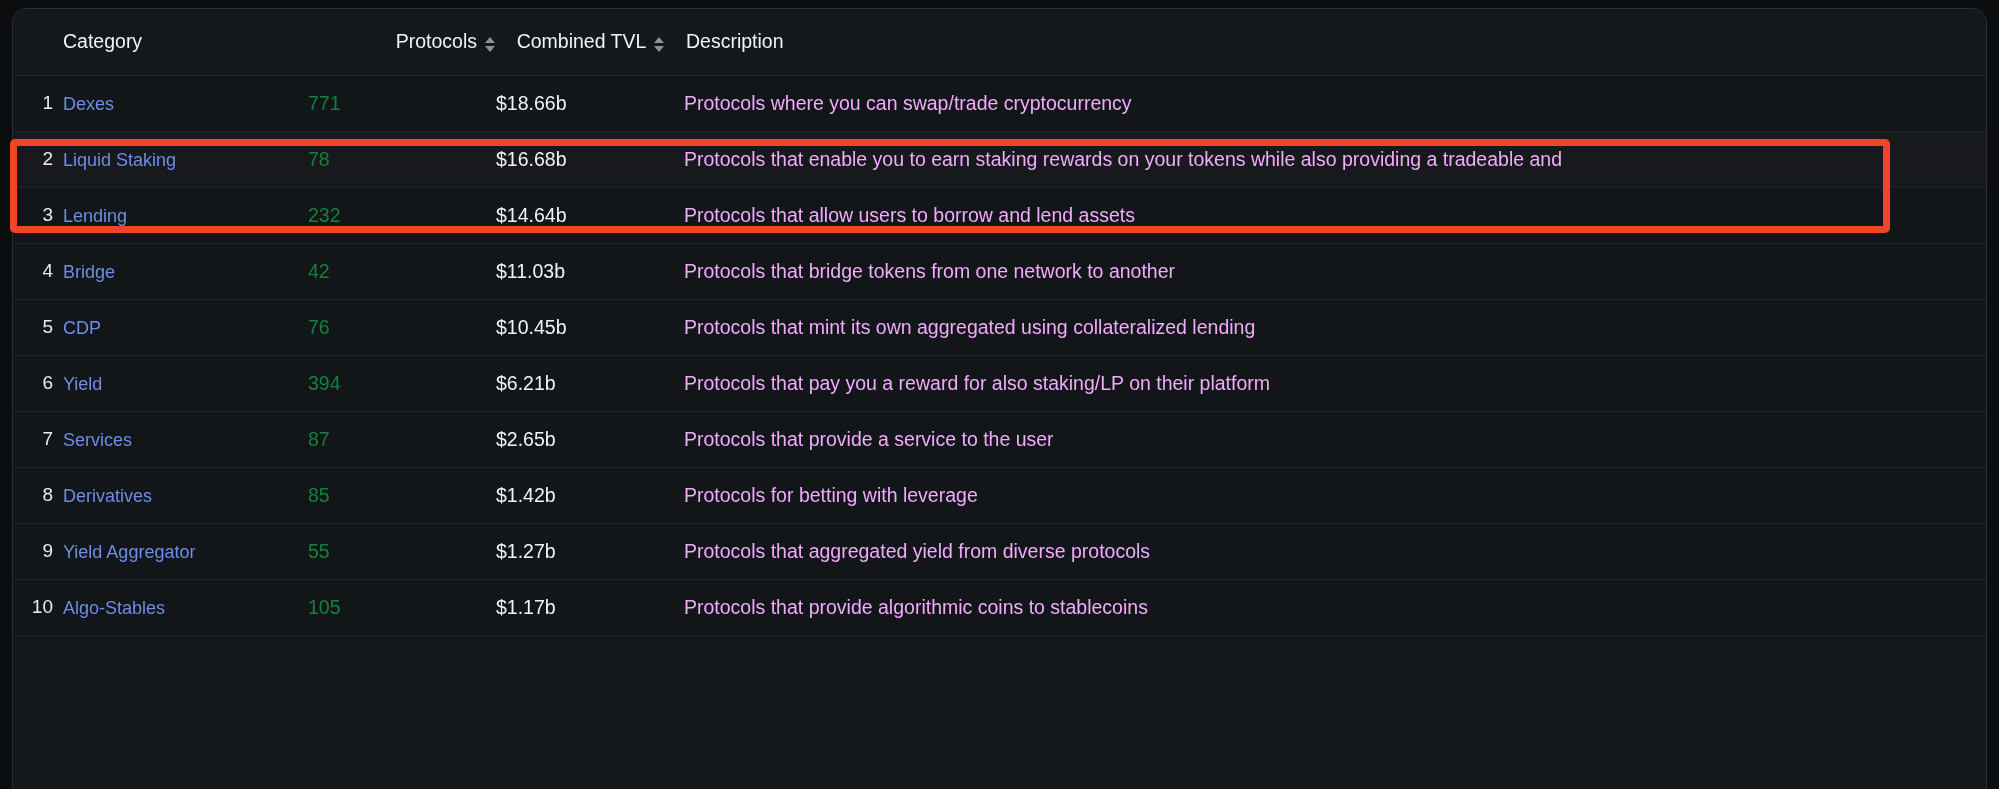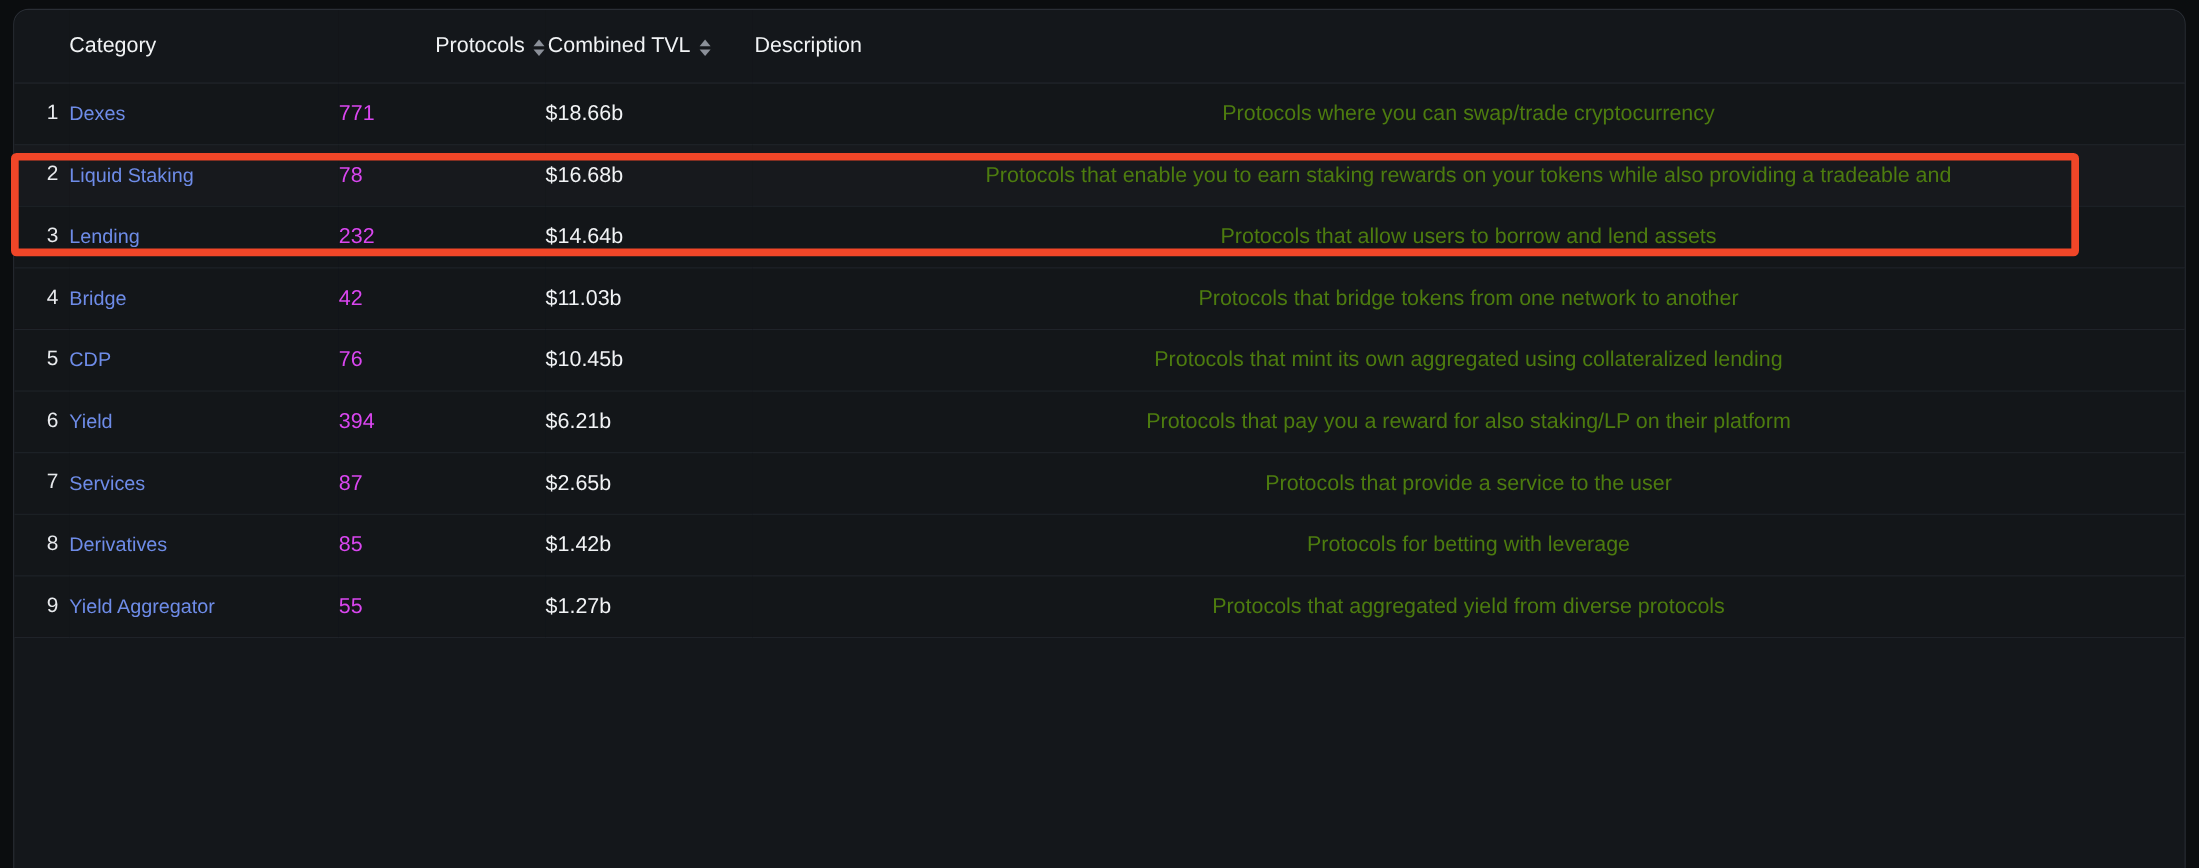--- a/index.html
+++ b/index.html
@@ -41,21 +41,21 @@
     vertical-align:middle;
     font-size:19.5px;
     font-weight:400;
     color:#f1f3f5;
     white-space:nowrap;
     padding:0;
   }
   th.h-rank{ padding-left:14px; }
   th.h-cat { padding-left:0px; }
   th.h-prot{ padding-left:2px;text-align:right; }
-  th.h-tvl { padding-left:2px; }
+  th.h-tvl { padding-left:2px;text-align:center; }
   th.h-desc{ padding-left:2px; }
 
   .sort-ico{
     display:inline-block;
     margin-left:8px;
     position:relative;
     top:1px;
     width:11px; height:17px;
     vertical-align:middle;
   }
@@ -83,27 +83,26 @@
     text-align:right;
     padding-right:10px;
     color:#e8eaed;
     font-size:19px;
   }
   td.t-cat a{
     color:#6e8ce8;
     text-decoration:none;
     font-size:18px;
   }
-  td.t-prot{ color:#d946ef; }
+  td.t-prot{ color:#15803d; }
   td.t-tvl { color:#f1f3f5; }
   td.t-desc{
-    color:#4d7c0f;
+    color:#f0abfc;
     overflow:hidden;
     text-overflow:clip;
-    text-align:center;
   }
 
   tbody tr.highlighted td{ background:#17191d; }
 
   .hl-box{
     position:absolute;
     left:10px;
     top:139px;
     width:1880px;
     height:94px;
@@ -193,19 +192,26 @@
             <td class="t-tvl">$1.42b</td>
             <td class="t-desc">Protocols for betting with leverage</td>
           </tr>
           <tr>
             <td class="t-rank">9</td>
             <td class="t-cat"><a href="#">Yield Aggregator</a></td>
             <td class="t-prot">55</td>
             <td class="t-tvl">$1.27b</td>
             <td class="t-desc">Protocols that aggregated yield from diverse protocols</td>
           </tr>
+          <tr>
+            <td class="t-rank">10</td>
+            <td class="t-cat"><a href="#">Algo-Stables</a></td>
+            <td class="t-prot">105</td>
+            <td class="t-tvl">$1.17b</td>
+            <td class="t-desc">Protocols that provide algorithmic coins to stablecoins</td>
+          </tr>
         </tbody>
     </table>
   </div>
 
   <div class="hl-box"></div>
 
 </div>
 
 </body></html>

